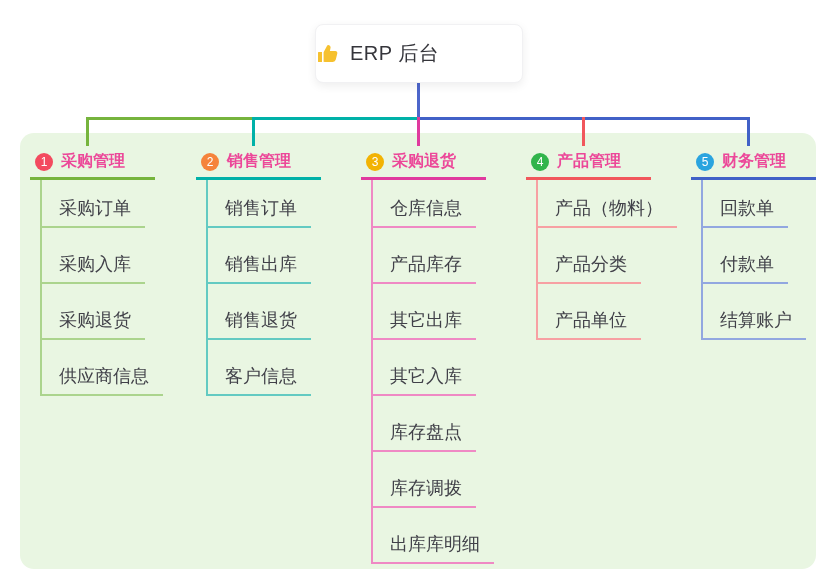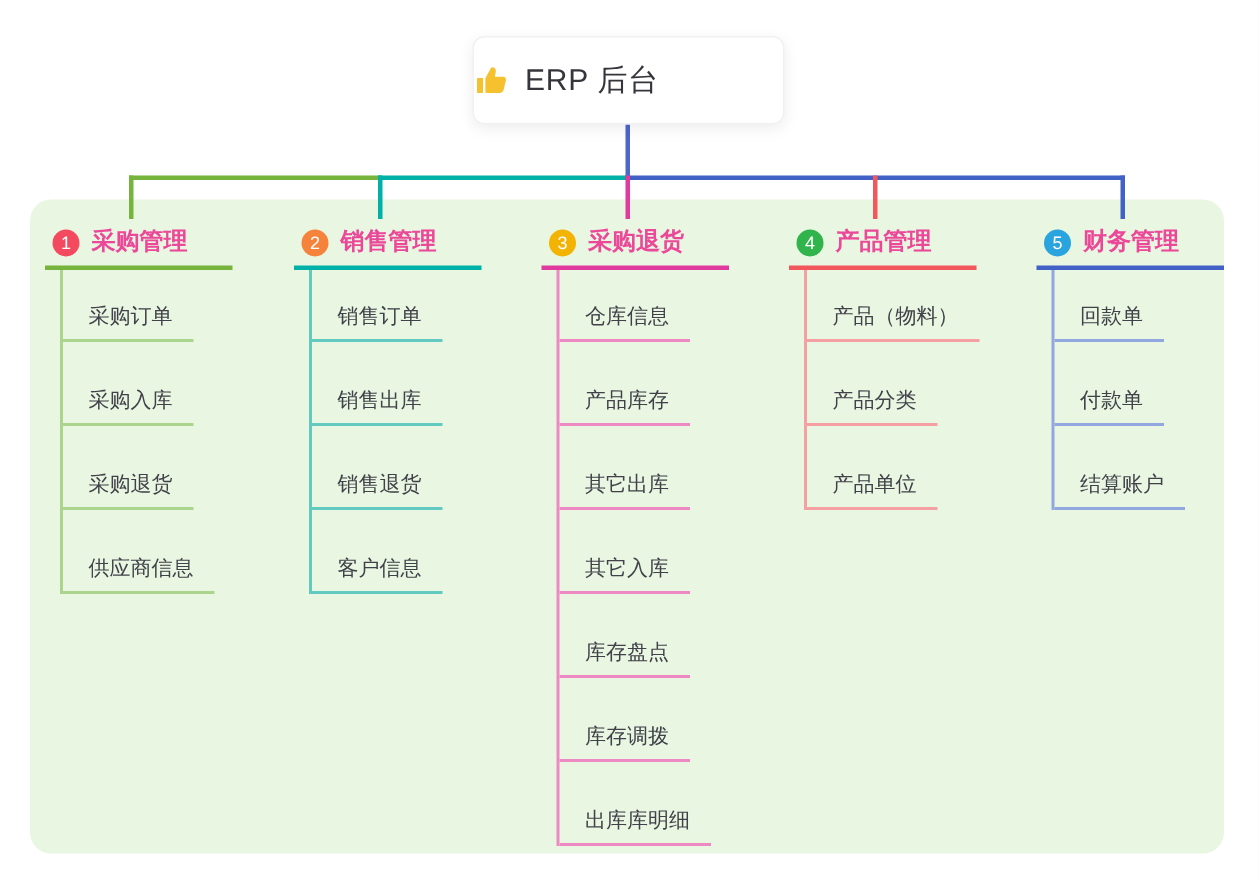--- a/index.html
+++ b/index.html
@@ -33,21 +33,21 @@
     width:18px;height:18px;border-radius:50%;flex:0 0 18px;
     color:#ffffff;font-size:12px;line-height:18px;text-align:center;font-weight:500;
   }
   .branch-label{font-size:16px;font-weight:600;color:#ec4899;white-space:nowrap;}
 
   .children{position:absolute;width:128px;border-left:2px solid #ccc;}
   .child-item{position:relative;height:56px;}
   .child-item.first{height:48px;}
   .child-label{
     position:absolute;left:0;bottom:0;white-space:nowrap;
-    font-size:14px;color:#414149;
+    font-size:18px;color:#414149;
     padding:0 14px 6px 17px;border-bottom:2px solid #ccc;
   }
 </style>
 </head>
 <body>
 
 <div id="stage">
 
   <div class="panel"></div>
 

